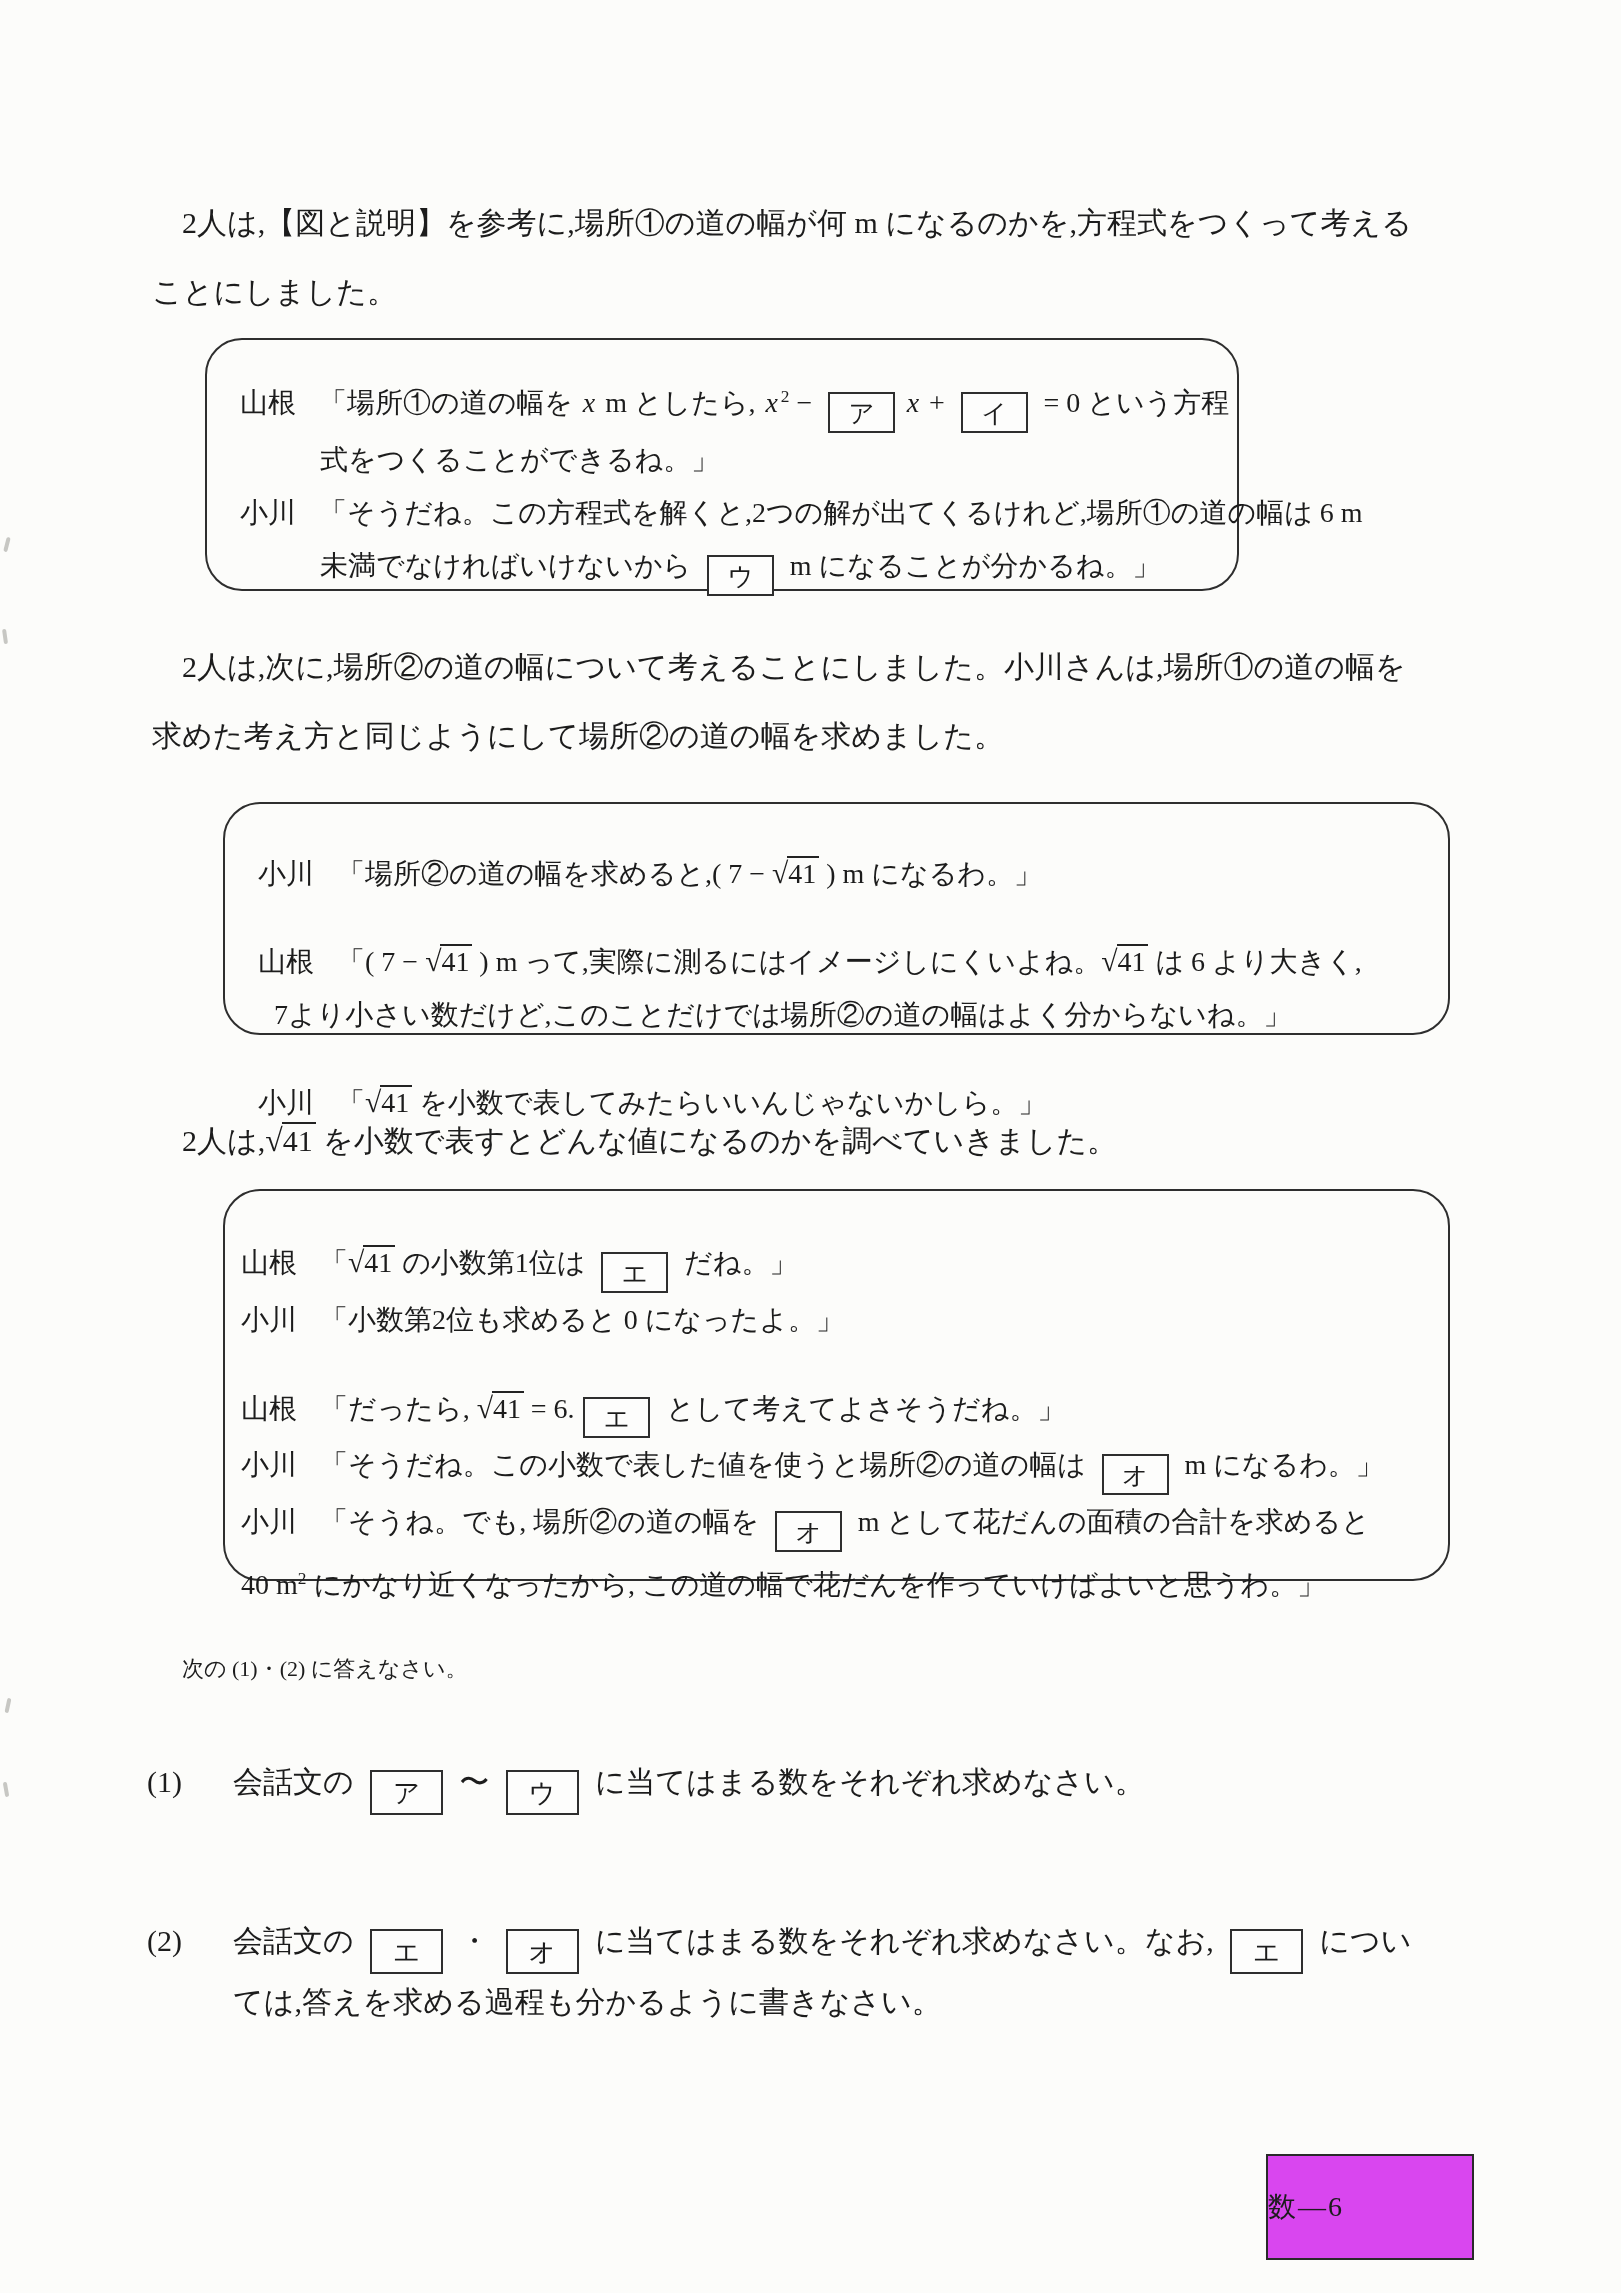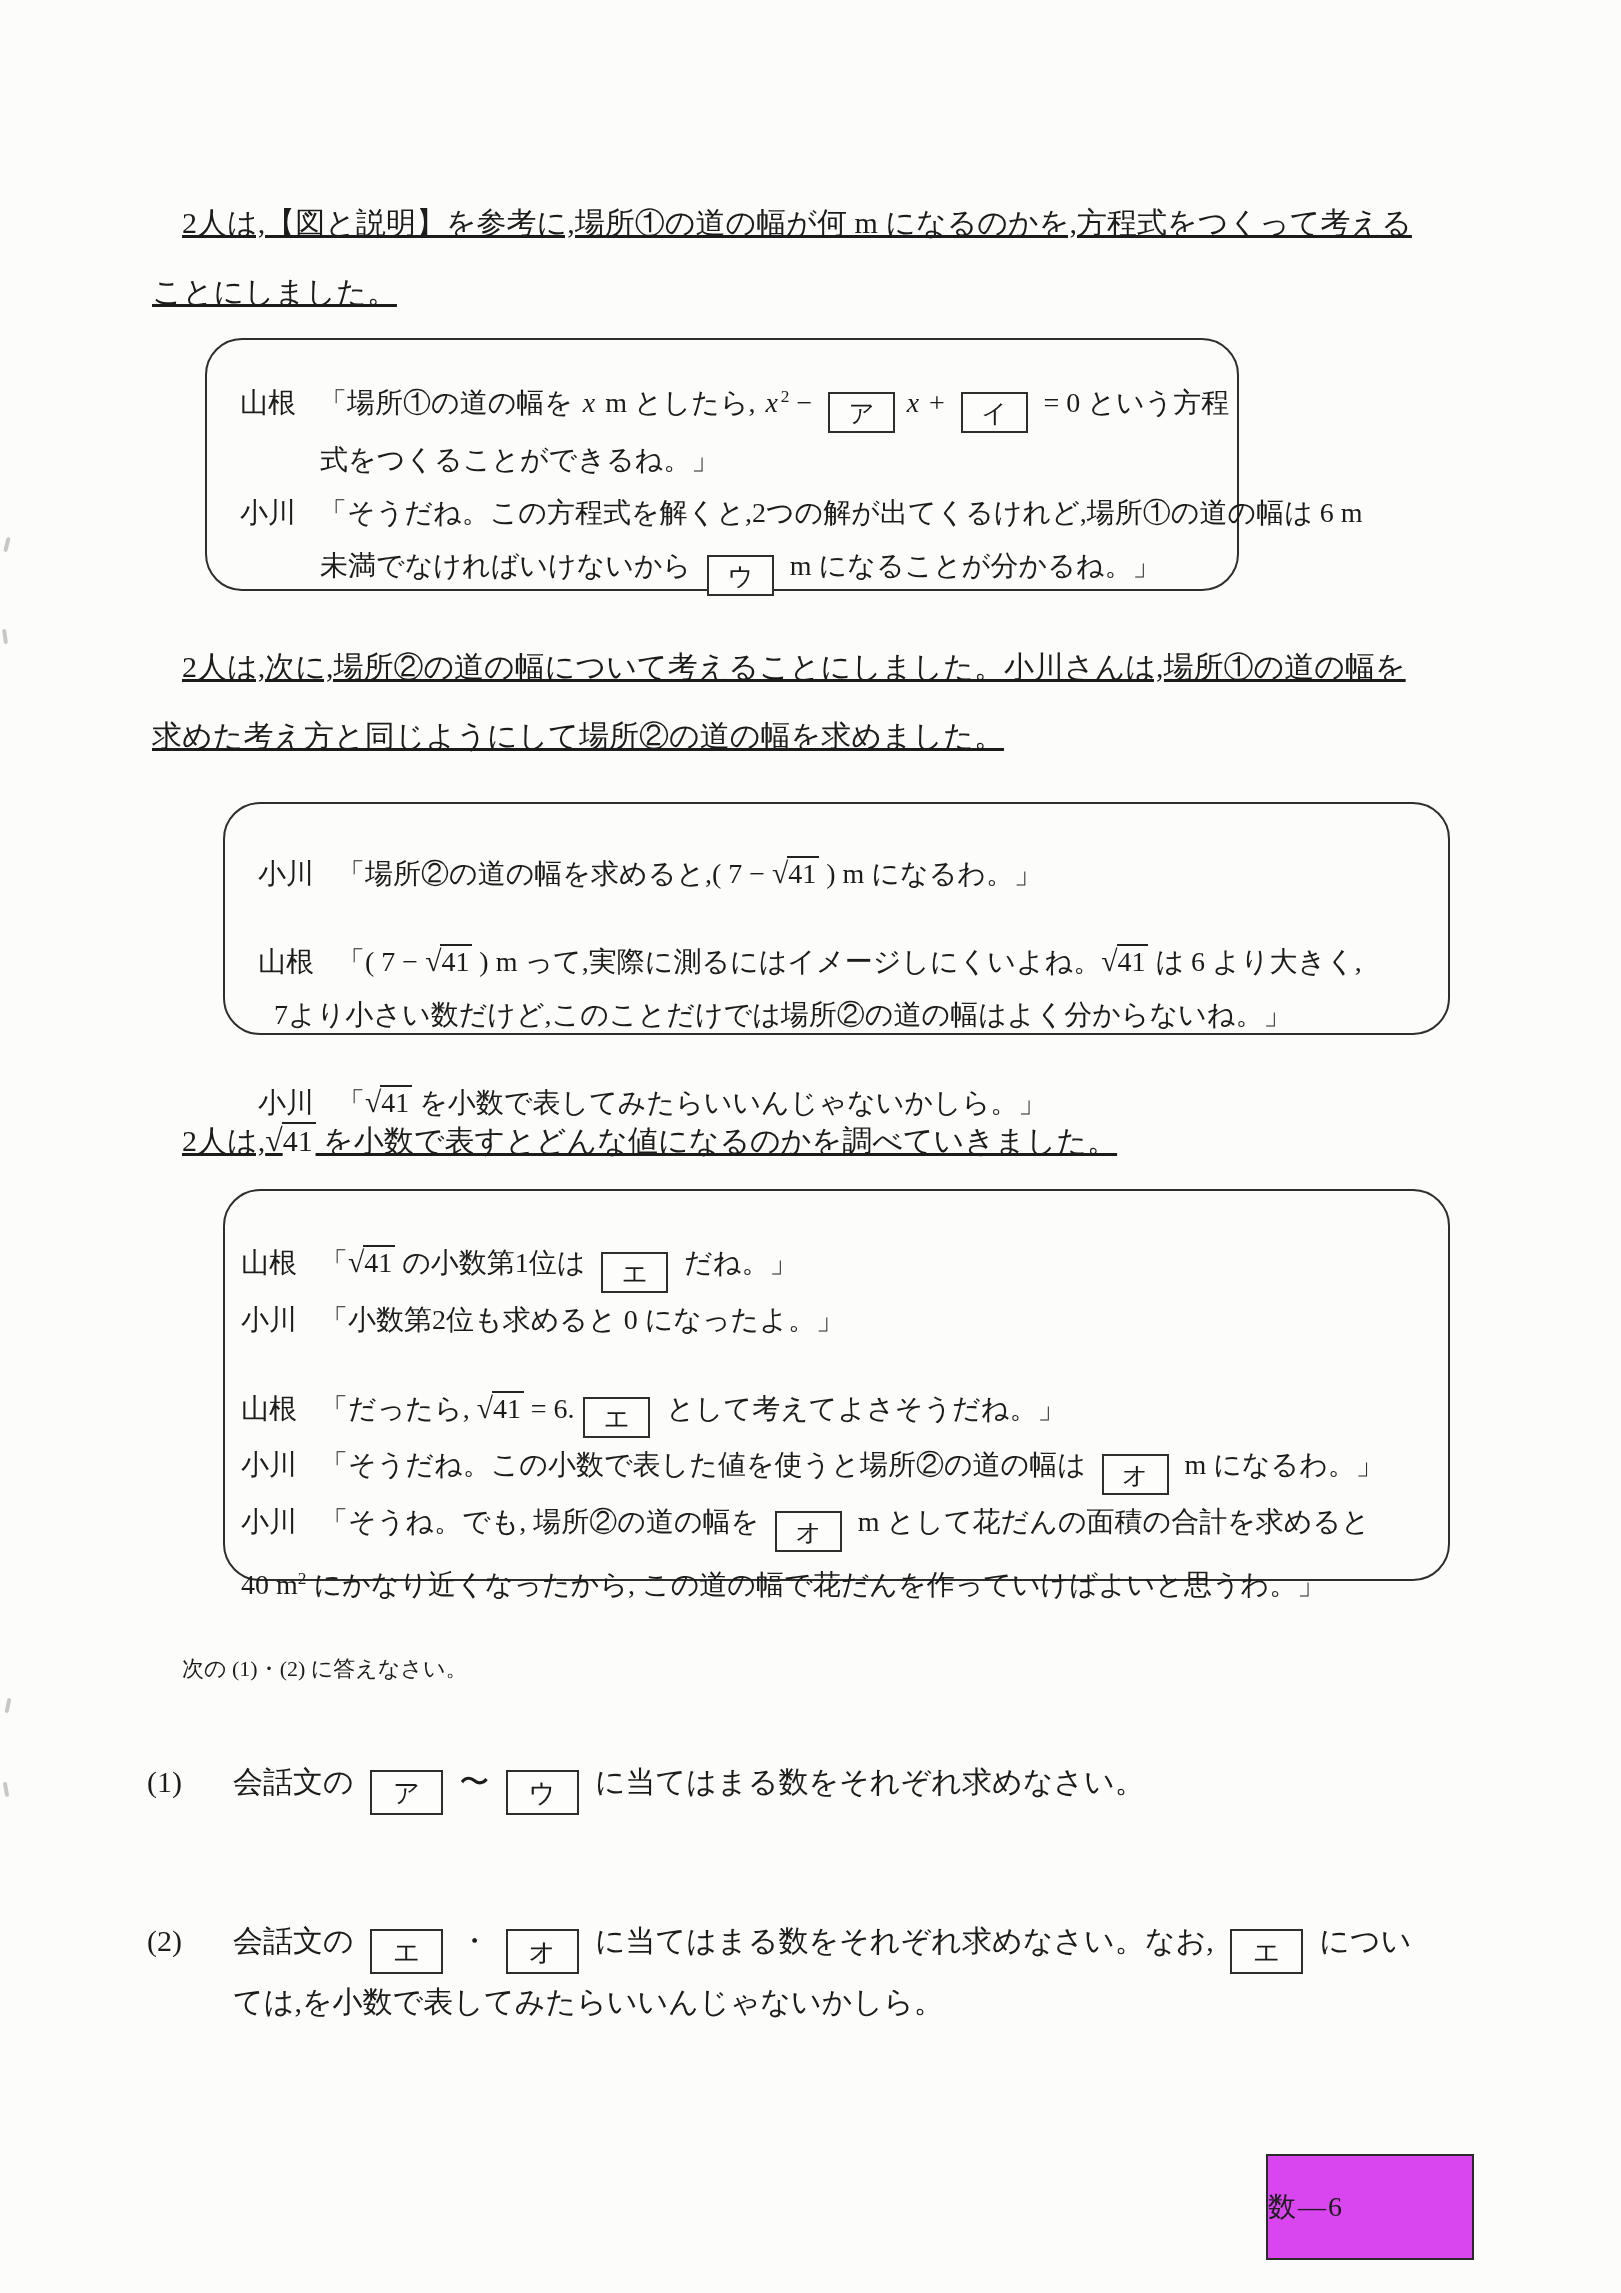--- a/index.html
+++ b/index.html
@@ -7,21 +7,21 @@
     position:relative;
     width:1621px; height:2294px;
     margin:0 auto;
     background:#fcfcfa;
     font-family:"Liberation Serif","DejaVu Serif",serif;
     color:#1c1c1c;
     overflow:hidden;
   }
   .block { position:absolute; }
   .para { font-size:30px; line-height:69px; }
-  .pline { white-space:nowrap;text-decoration:underline; }
+  .pline { white-space:nowrap; }
   .indent { padding-left:30px; }
 
   .dbox {
     border:2.9px solid #2e2e2e;
     border-radius:37px;
     font-size:28px;
     box-sizing:border-box;
     background:#fcfcfa;
   }
   .dl { line-height:53px; padding-left:33px; white-space:nowrap; }
@@ -118,21 +118,21 @@
   </div>
 
   <div class="block instr" style="top:1654px;left:182px;">次の (1)・(2) に答えなさい。</div>
 
   <div class="block qrow" style="top:1754px;left:147px;width:1392px;">
     <span class="qnum">(1)</span><span class="lc"><span class="t">会話文の </span><span class="abox">ア</span><span class="t"> 〜 </span><span class="abox">ウ</span><span class="t"> に当てはまる数をそれぞれ求めなさい。</span></span>
   </div>
 
   <div class="block qrow" style="top:1913px;left:147px;width:1392px;">
     <div><span class="qnum">(2)</span><span class="lc"><span class="t">会話文の </span><span class="abox">エ</span><span class="t"> ・ </span><span class="abox">オ</span><span class="t"> に当てはまる数をそれぞれ求めなさい。なお, </span><span class="abox">エ</span><span class="t"> につい</span></span></div>
-    <div class="q2cont">ては,を小数で表してみたらいいんじゃないかしら。</div>
+    <div class="q2cont">ては,答えを求める過程も分かるように書きなさい。</div>
   </div>
 
   <div class="footer-box" style="top:2154px;left:1266px;width:208px;height:106px;">
     <span>数―6</span>
   </div>
 
   <div class="artifact" style="top:537px;left:4.9px;transform:rotate(14deg);"></div>
   <div class="artifact" style="top:629px;left:2.9px;transform:rotate(-8deg);"></div>
   <div class="artifact" style="top:1698px;left:5.9px;transform:rotate(12deg);"></div>
   <div class="artifact" style="top:1782px;left:3.9px;transform:rotate(-10deg);"></div>

